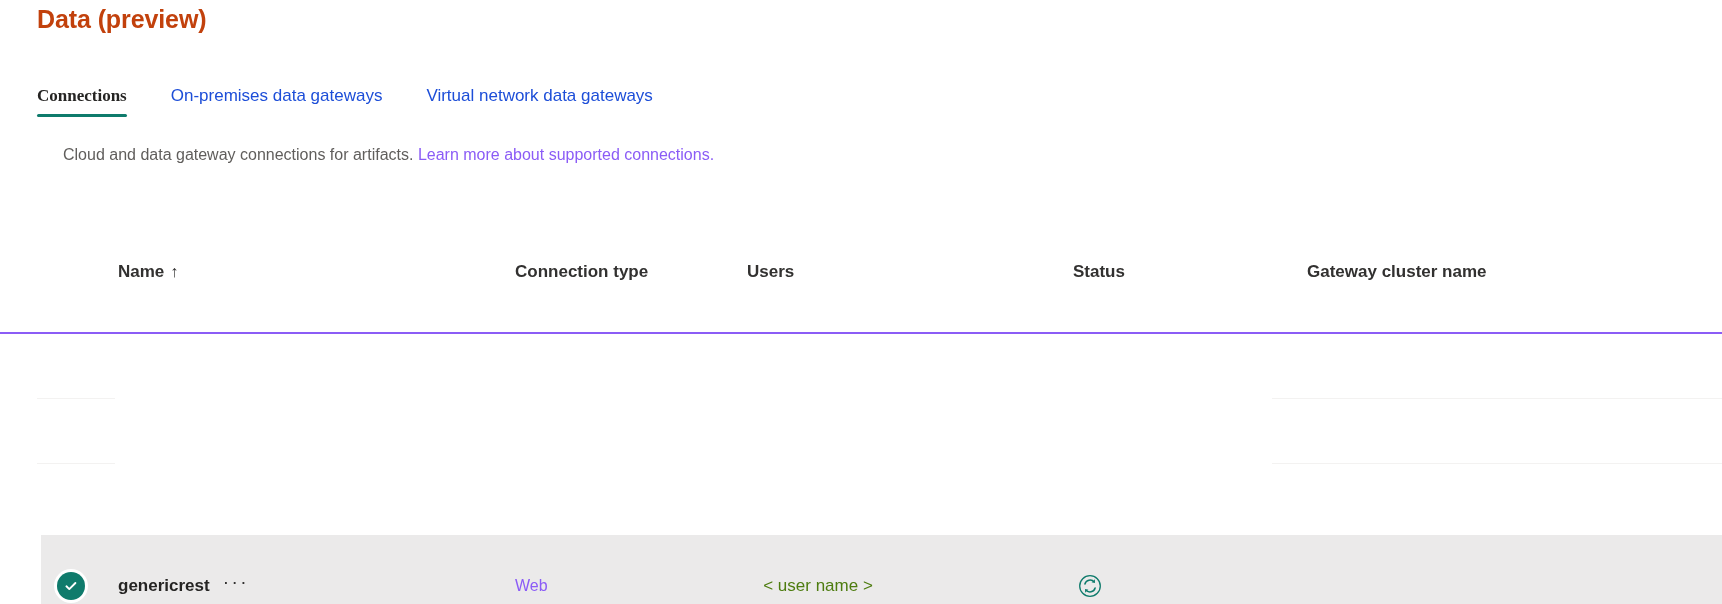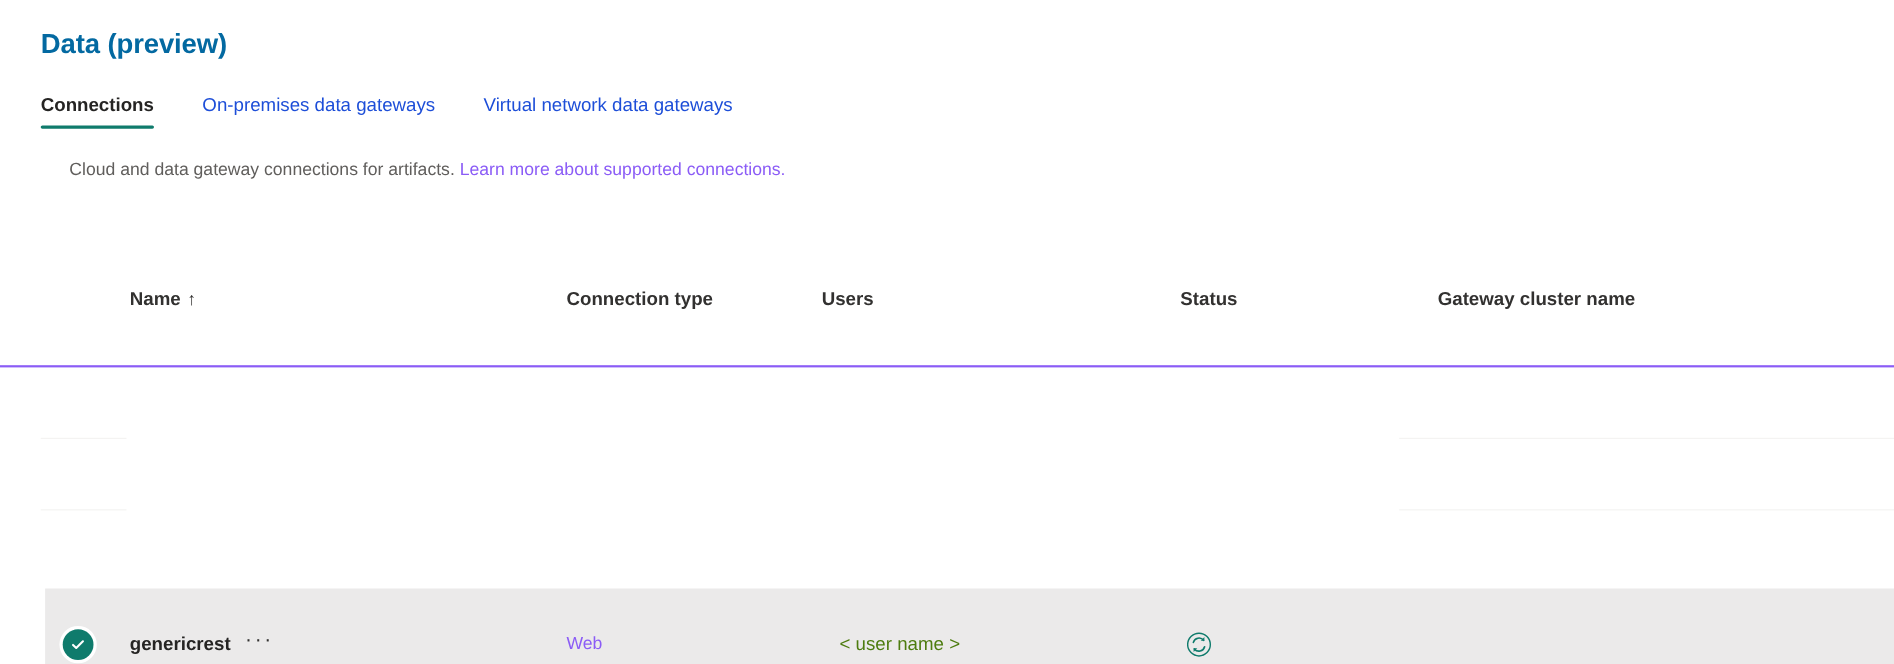--- a/index.html
+++ b/index.html
@@ -13,24 +13,24 @@
     font-family: "Liberation Sans", sans-serif;
     overflow: hidden;
     position: relative;
     -webkit-font-smoothing: antialiased;
   }
 
   
   .page-title {
     position: absolute;
     left: 37px;
-    top: 26px;
+    top: 5px;
     font-size: 25px;
     font-weight: 600;
-    color: #0369a1;
+    color: #c2410c;
     letter-spacing: -0.1px;
     white-space: nowrap;
   }
 
   
   .tabstrip {
     position: absolute;
     left: 37px;
     top: 85px;
     height: 36px;
@@ -44,20 +44,21 @@
     white-space: nowrap;
     padding: 0 0 10px 0;
     margin-right: 44px;
     cursor: pointer;
     line-height: 22px;
   }
   .tab:last-child { margin-right: 0; }
   .tab.active {
     color: #252423;
     font-weight: 700;
+    font-family: Liberation Serif, serif;
   }
   .tab.active::after {
     content: "";
     position: absolute;
     left: 0;
     right: 0;
     bottom: 0;
     height: 3px;
     background: #0f7b6c;
     border-radius: 2px;

